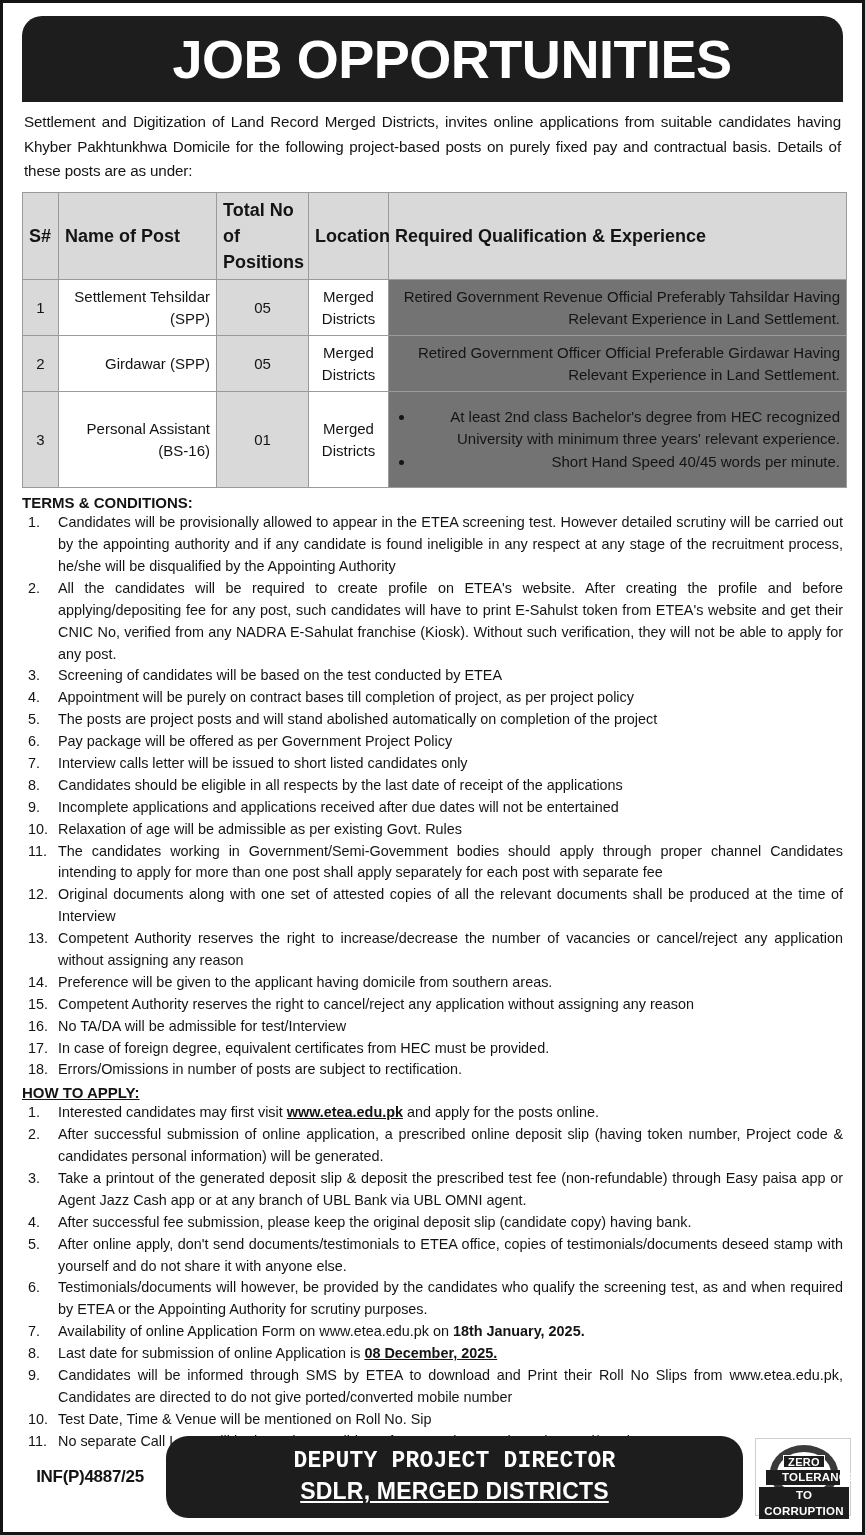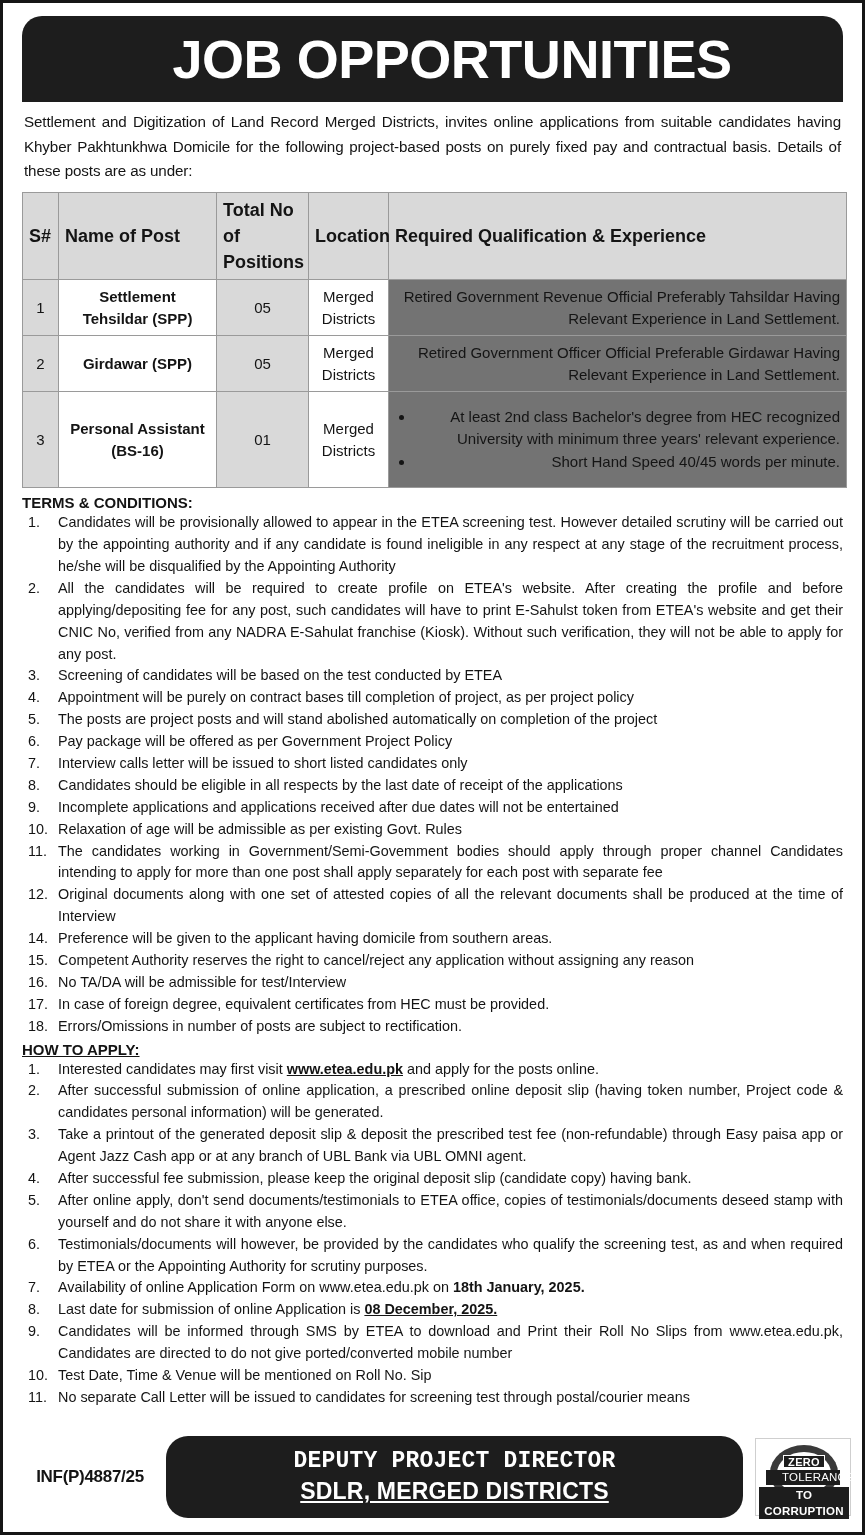--- a/index.html
+++ b/index.html
@@ -85,21 +85,21 @@
     font-size: 18px;
     height: 86px;
     margin-top: 20px;
   }
   .col-sn   { width: 36px; }
   .col-post { width: 158px; }
   .col-tot  { width: 92px; }
   .col-loc  { width: 80px; }
 
   td.sn     { background: #d9d9d9; text-align: center; font-size: 15px; }
-  td.post   { background: #ffffff; font-weight: bold; text-align: center; padding-left: 10px; }
+  td.post   { background: #ffffff; font-weight: normal; text-align: right; padding-left: 10px; }
   td.tot    { background: #d9d9d9; text-align: center; }
   td.loc    { background: #ffffff; text-align: center; line-height: 1.4; }
   td.qual   { background: #737373; text-align: right; padding-left: 10px; }
   td.qual ul { margin: 0; padding-left: 20px; }
   td.qual li { margin: 0 0 1px 0; line-height: 1.45; }
   .row-tall td { height: 96px; }
   .row-std td { height: 56px; }
 
   
   .sec-head {
@@ -208,21 +208,21 @@
     border: 1px solid #fff;
     text-decoration: underline;
   }
   .zt-tol {
     position: absolute;
     left: 10px; top: 31px;
     width: 74px;
     background: #1d1d1d;
     color: #fff;
     font-size: 11.5px;
-    font-weight: normal;
+    font-weight: bold;
     text-align: center;
     letter-spacing: 0.2px;
     line-height: 15px;
     height: 15px;
     padding-left: 16px;
   }
   .zt-cor {
     position: absolute;
     left: 3px; top: 48px;
     width: 90px;
@@ -304,20 +304,21 @@
         <li><span class="num">3.</span><span>Screening of candidates will be based on the test conducted by ETEA</span></li>
         <li><span class="num">4.</span><span>Appointment will be purely on contract bases till completion of project, as per project policy</span></li>
         <li><span class="num">5.</span><span>The posts are project posts and will stand abolished automatically on completion of the project</span></li>
         <li><span class="num">6.</span><span>Pay package will be offered as per Government Project Policy</span></li>
         <li><span class="num">7.</span><span>Interview calls letter will be issued to short listed candidates only</span></li>
         <li><span class="num">8.</span><span>Candidates should be eligible in all respects by the last date of receipt of the applications</span></li>
         <li><span class="num">9.</span><span>Incomplete applications and applications received after due dates will not be entertained</span></li>
         <li><span class="num">10.</span><span>Relaxation of age will be admissible as per existing Govt. Rules</span></li>
         <li><span class="num">11.</span><span>The candidates working in Government/Semi-Govemment bodies should apply through proper channel Candidates intending to apply for more than one post shall apply separately for each post with separate fee</span></li>
         <li><span class="num">12.</span><span>Original documents along with one set of attested copies of all the relevant documents shall be produced at the time of Interview</span></li>
+        <li><span class="num">13.</span><span>Competent Authority reserves the right to increase/decrease the number of vacancies or cancel/reject any application without assigning any reason</span></li>
         <li><span class="num">14.</span><span>Preference will be given to the applicant having domicile from southern areas.</span></li>
         <li><span class="num">15.</span><span>Competent Authority reserves the right to cancel/reject any application without assigning any reason</span></li>
         <li><span class="num">16.</span><span>No TA/DA will be admissible for test/Interview</span></li>
         <li><span class="num">17.</span><span>In case of foreign degree, equivalent certificates from HEC must be provided.</span></li>
         <li><span class="num">18.</span><span>Errors/Omissions in number of posts are subject to rectification.</span></li>
       </ol>
 
   <div class="sec-head underline">HOW TO APPLY:</div>
   <ol class="terms" id="apply-list">
         <li><span class="num">1.</span><span>Interested candidates may first visit </span><span class="bu">www.etea.edu.pk</span><span> and apply for the posts online.</span></li>

